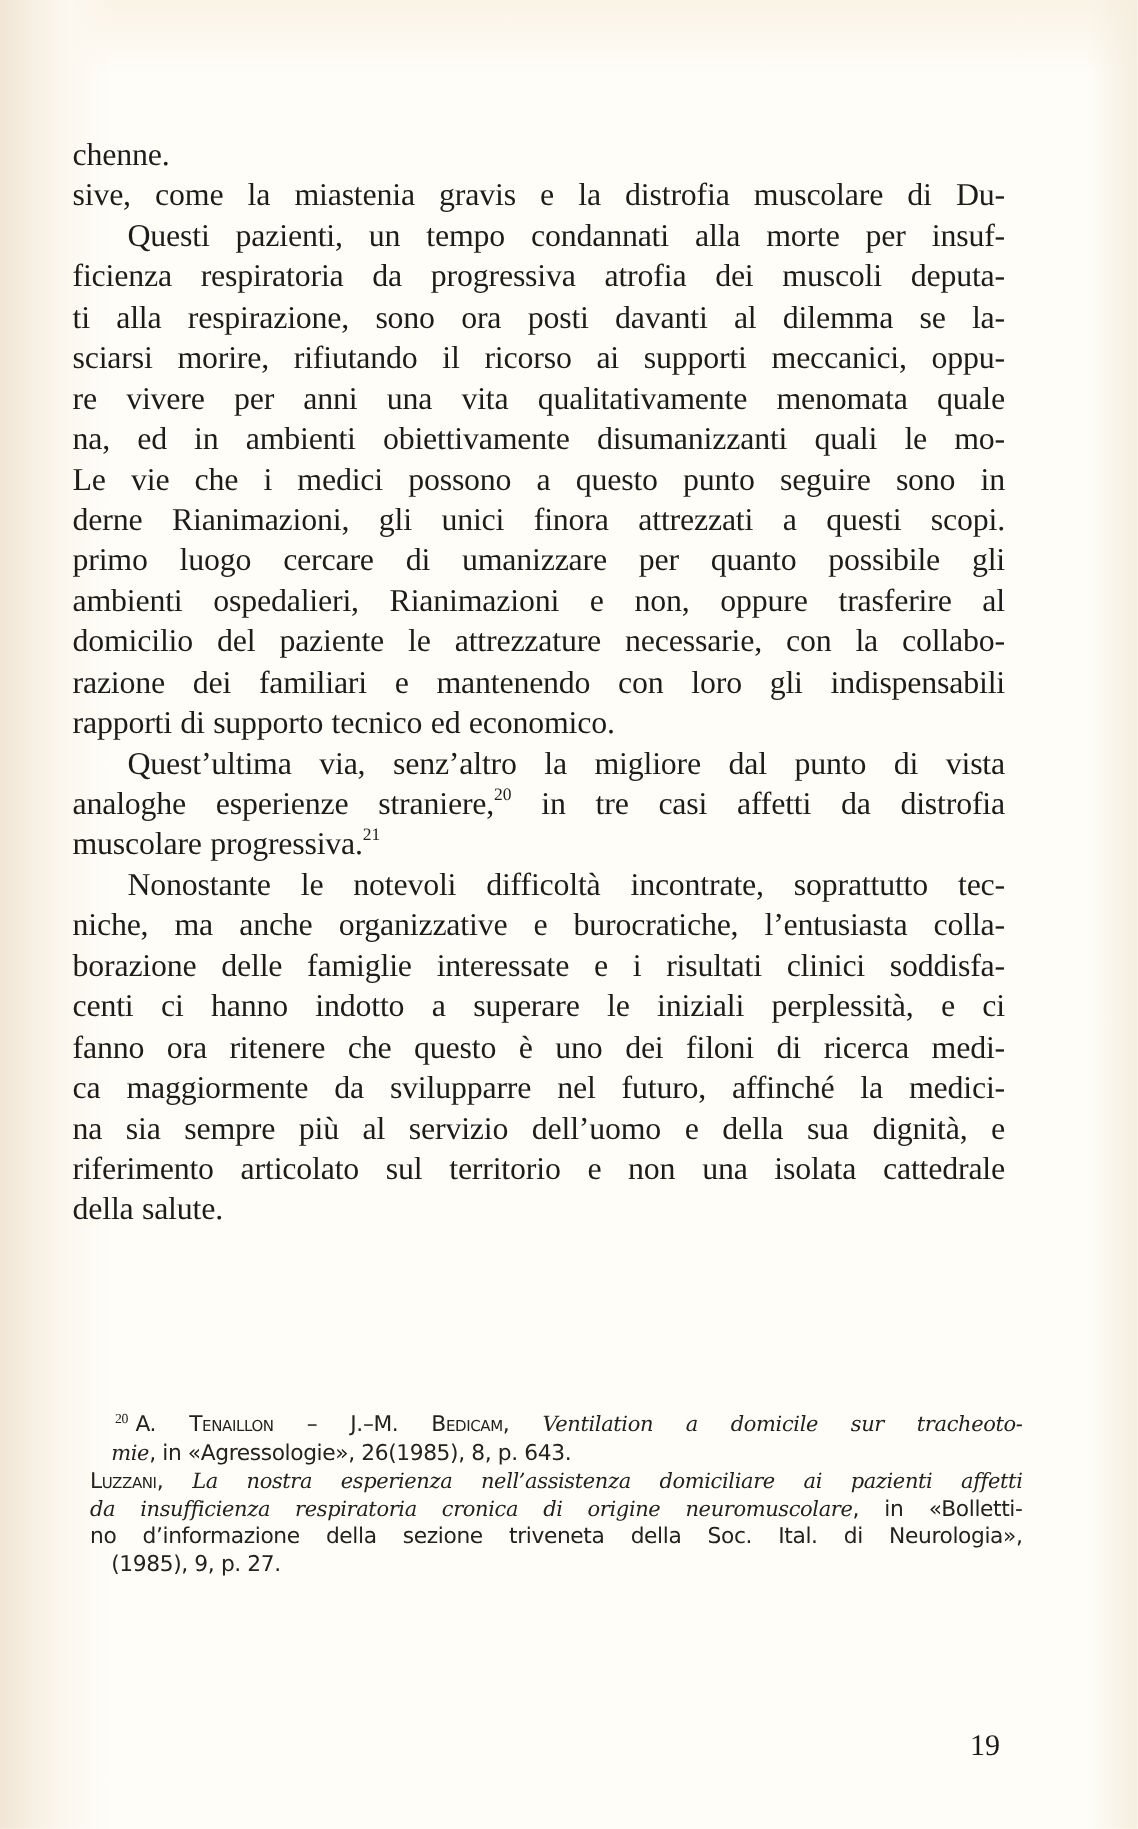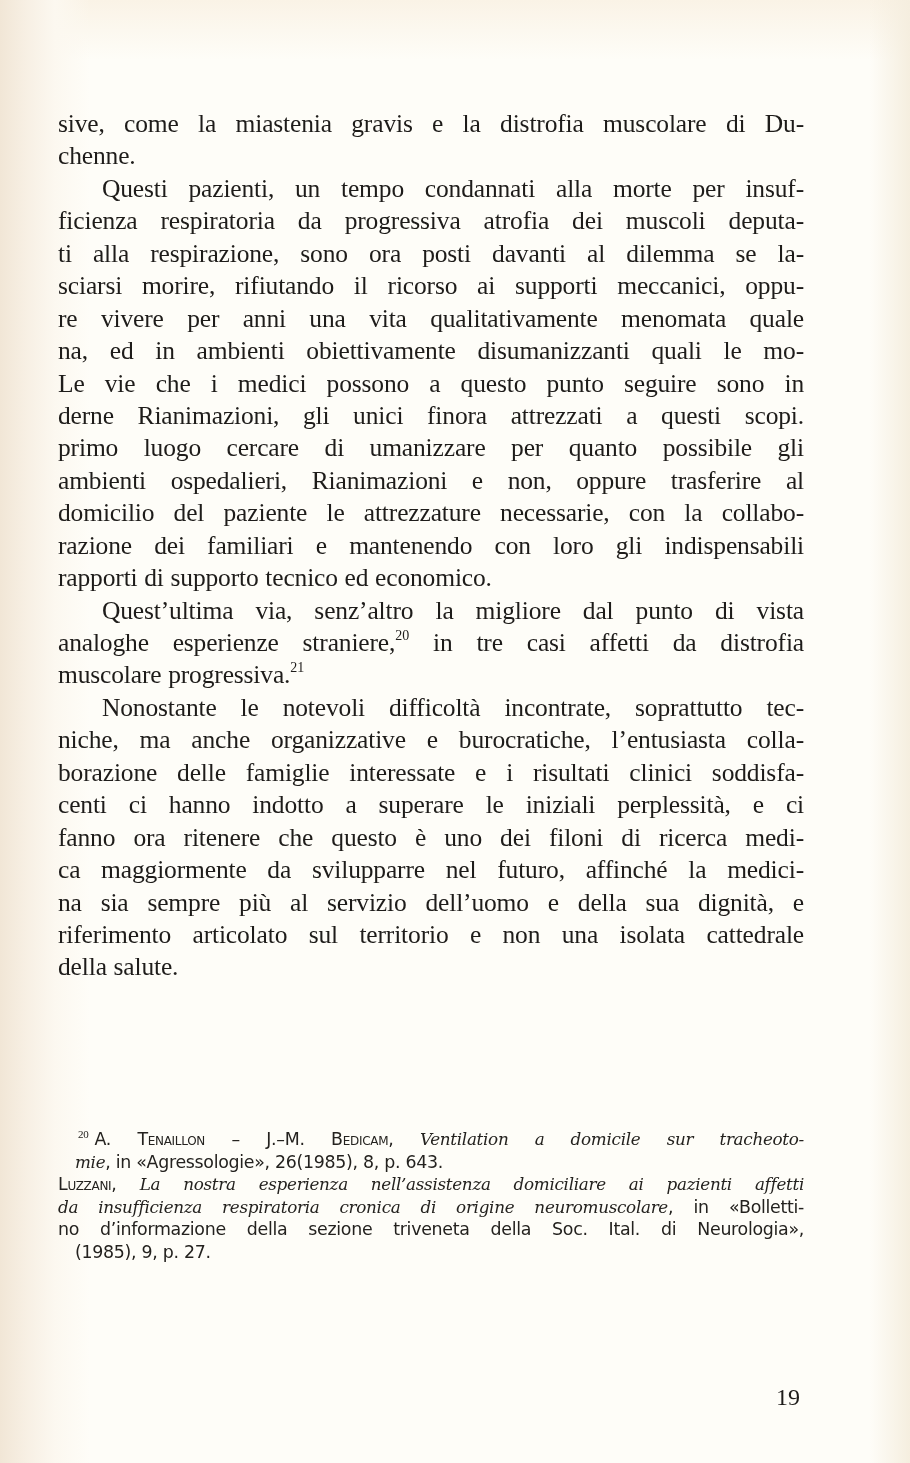--- a/index.html
+++ b/index.html
@@ -43,21 +43,21 @@
     sup.fnref {
       font-size: 14px;
       line-height: 0;
       position: relative;
       top: -2px;
       vertical-align: super;
       letter-spacing: 0;
     }
     .footnotes {
       position: absolute;
-      left: 58px;
+      left: 72px;
       top: 1128px;
       width: 746px;
       font-family: "DejaVu Sans", "Liberation Sans", sans-serif;
       font-size: 17.4px;
       line-height: 22.6px;
       color: #24221f;
       letter-spacing: -0.3px;
     }
     .fn-line {
       display: block;
@@ -85,22 +85,22 @@
       font-size: 24px;
       color: #1e1c1a;
     }
   </style>
 </head>
 <body>
 
 <div class="page">
 
   <div class="body-text">
+    <span class="line last">chenne.</span>
     <span class="line">sive, come la miastenia gravis e la distrofia muscolare di Du-</span>
-    <span class="line last">chenne.</span>
     <span class="line indent">Questi pazienti, un tempo condannati alla morte per insuf-</span>
     <span class="line">ficienza respiratoria da progressiva atrofia dei muscoli deputa-</span>
     <span class="line">ti alla respirazione, sono ora posti davanti al dilemma se la-</span>
     <span class="line">sciarsi morire, rifiutando il ricorso ai supporti meccanici, oppu-</span>
     <span class="line">re vivere per anni una vita qualitativamente menomata quale</span>
     <span class="line">na, ed in ambienti obiettivamente disumanizzanti quali le mo-</span>
     <span class="line">Le vie che i medici possono a questo punto seguire sono in</span>
     <span class="line">derne Rianimazioni, gli unici finora attrezzati a questi scopi.</span>
     <span class="line">primo luogo cercare di umanizzare per quanto possibile gli</span>
     <span class="line">ambienti ospedalieri, Rianimazioni e non, oppure trasferire al</span>

